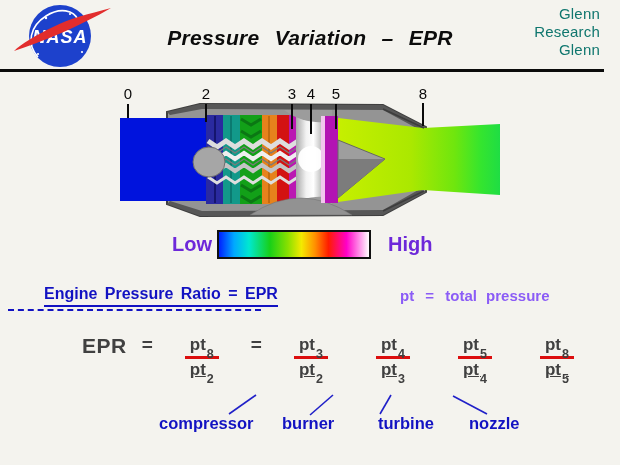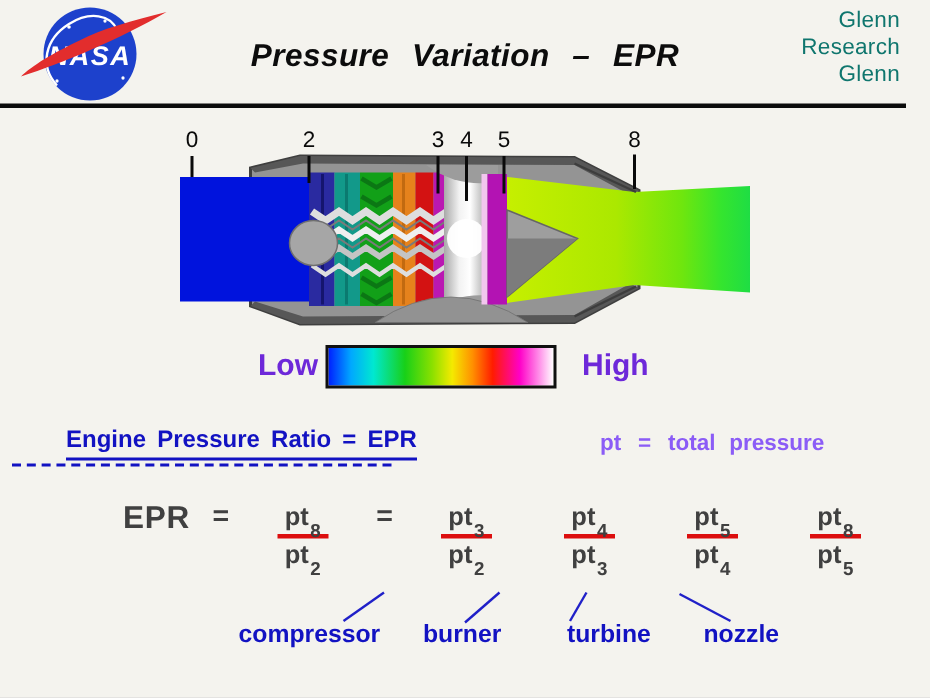--- a/index.html
+++ b/index.html
@@ -51,21 +51,21 @@
   
   .equation{
     position:absolute;left:82px;top:334px;display:flex;align-items:flex-start;
     color:#404040;white-space:nowrap;
   }
   .eq-lhs{font-size:21px;font-weight:700;margin-right:7px;letter-spacing:.5px;}
   .eq-sign{font-size:19px;font-weight:700;margin:0 8px;}
   .frac{display:inline-flex;flex-direction:column;align-items:center;margin:0 24px;
         font-size:17px;font-weight:700;line-height:1.15;}
   .frac .num,.frac .den{padding:1px 5px;}
-  .frac .den{border-top:3px solid #dc0e0e;}
+  .frac .den{border-top:3px solid #dc0e0e;text-decoration:underline;}
   .frac sub{font-size:12.5px;position:relative;top:4px;margin-left:1px;line-height:0;}
   .pointer-svg{position:absolute;left:0;top:392px;width:620px;height:26px;}
   .component-label{
     position:absolute;top:414px;font-size:16.5px;font-weight:600;color:#1212c2;white-space:nowrap;
   }
 </style>
 </head>
 <body>
 
 <div class="page">

